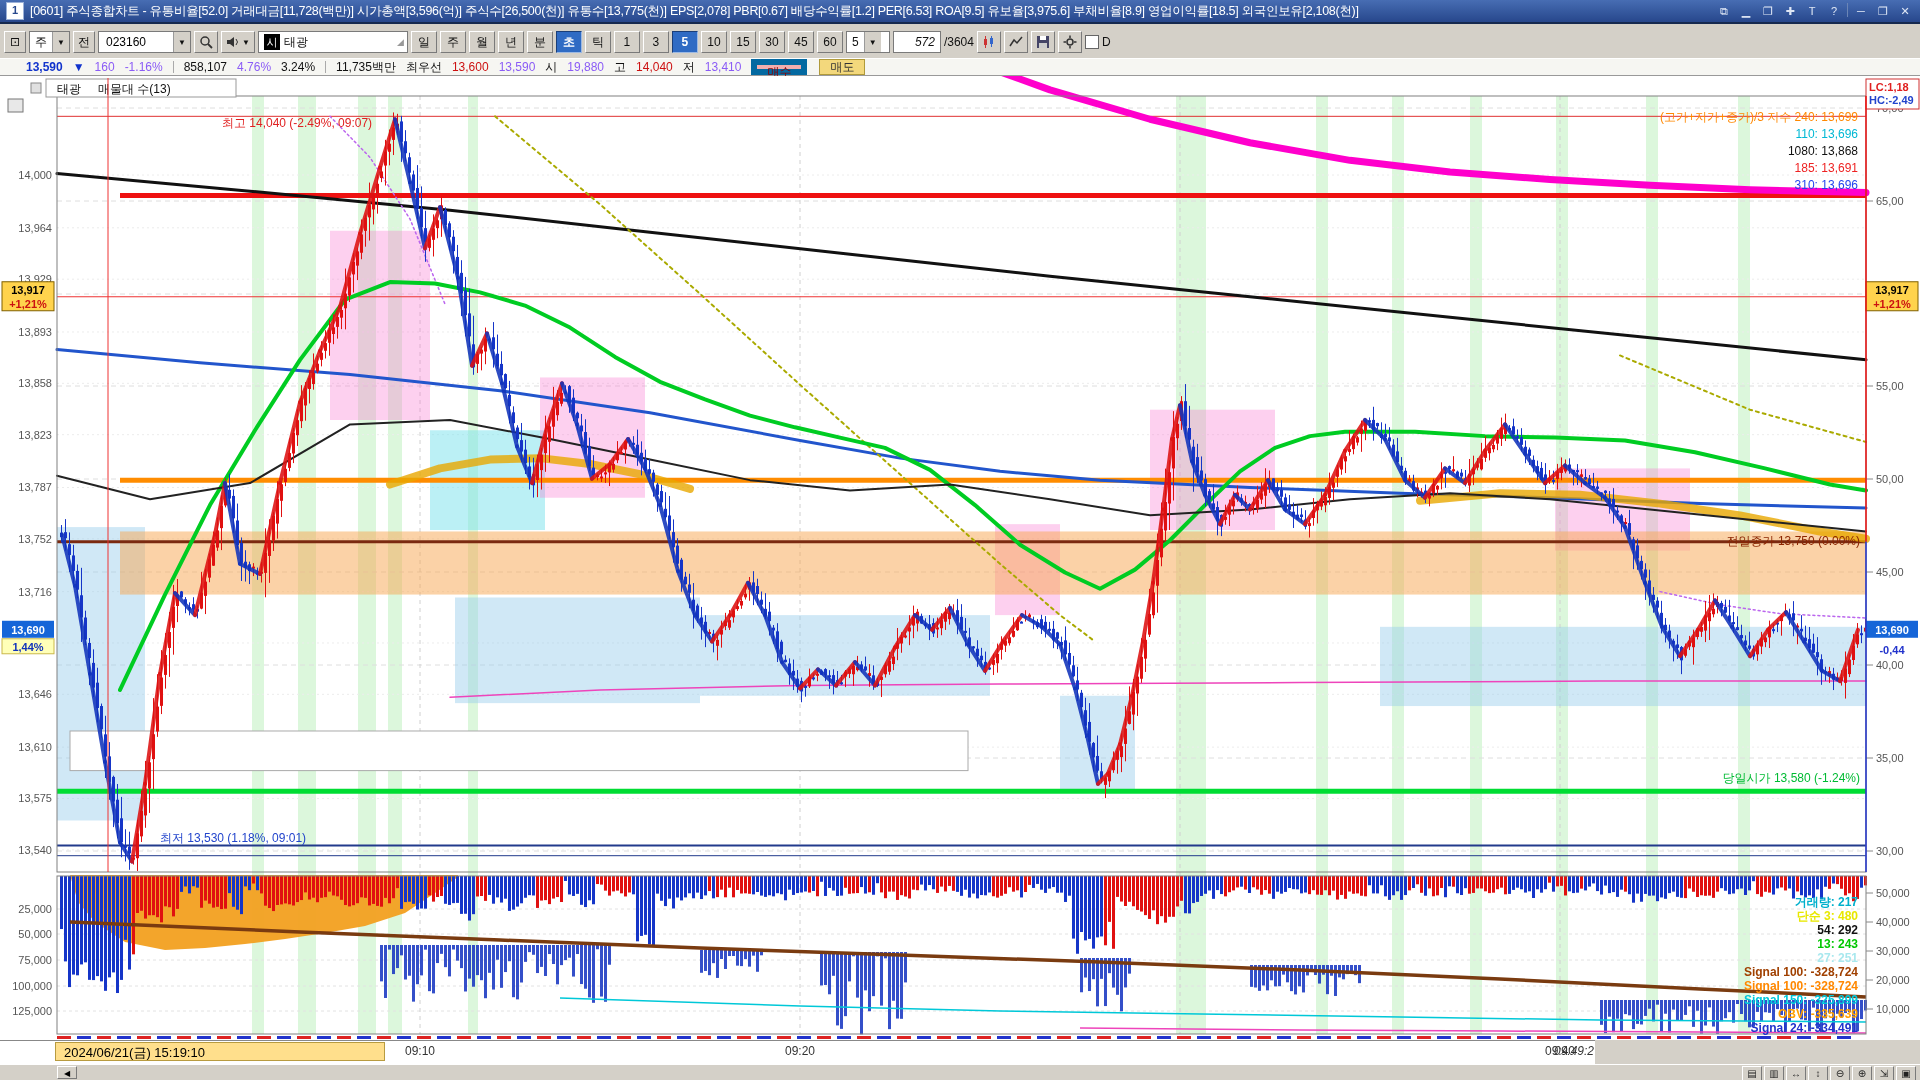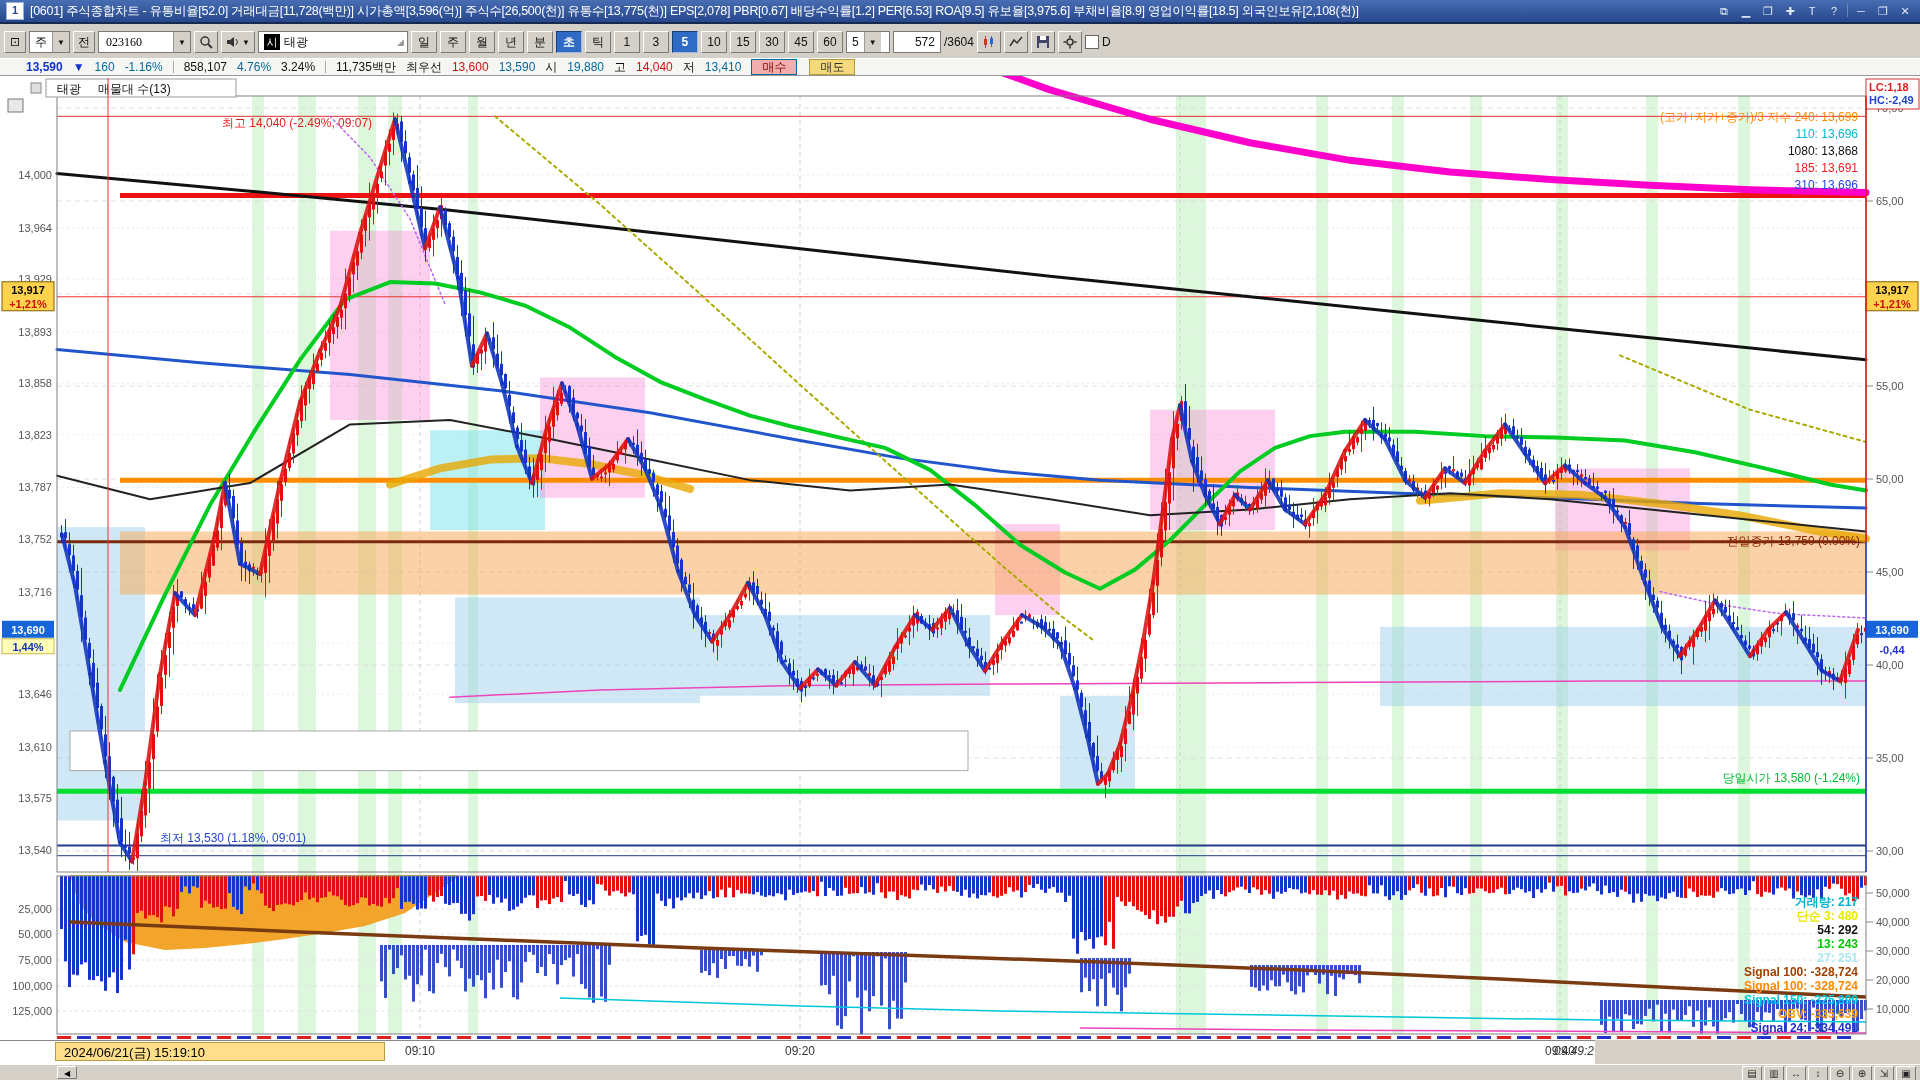--- a/index.html
+++ b/index.html
@@ -18,35 +18,35 @@
   
   .toolbar{position:absolute;left:0;top:26px;width:1920px;height:32px;background:#d4d0c8;
            display:flex;align-items:center;gap:3px;padding:0 4px;box-sizing:border-box;font-size:12px;color:#111;}
   .tbtn,.tseg{height:22px;min-width:22px;background:#d4d0c8;border:1px solid;border-color:#fff #7a7a7a #7a7a7a #fff;
         display:flex;align-items:center;justify-content:center;padding:0 4px;box-sizing:border-box;}
   .tseg{min-width:26px;}
   .tseg.sel{background:#2f6bc4;color:#fff;border-color:#1a3e78 #9db9e2 #9db9e2 #1a3e78;font-weight:bold;}
   .tcombo{height:22px;background:#fff;border:1px solid #7a7a7a;display:flex;align-items:center;padding-left:5px;box-sizing:border-box;}
   .tcombo .arrow{width:16px;height:100%;background:#d4d0c8;border-left:1px solid #9a9a9a;
                  display:flex;align-items:center;justify-content:center;font-size:8px;margin-left:5px;}
-  .code-input{width:60px;border:none;font-size:12px;font-family:Liberation Serif, serif;}
+  .code-input{width:60px;border:none;font-size:12px;}
   .badge-si{width:16px;height:16px;background:#000;color:#fff;font-size:11px;text-align:center;line-height:16px;margin-right:4px;}
   .numbox{height:22px;background:#fff;border:1px solid #7a7a7a;display:flex;align-items:center;
-          justify-content:flex-end;padding:0 5px;box-sizing:border-box;width:48px;}
+          justify-content:flex-end;padding:0 5px;box-sizing:border-box;width:48px;font-style:italic;}
   .chk{width:12px;height:12px;background:#fff;border:1px solid #666;display:inline-block;}
   .ticon svg{display:block;}
   
   .inforow{position:absolute;left:0;top:58px;width:1920px;height:18px;background:#f6f6f2;
            border-top:1px solid #fff;border-bottom:1px solid #999;display:flex;align-items:center;
            gap:10px;padding-left:26px;box-sizing:border-box;font-size:12px;color:#111;}
   .inforow .dn{color:#1133cc;font-weight:bold;}
-  .inforow .dn2{color:#0369a1;}
+  .inforow .dn2{color:#8b5cf6;}
   .inforow .up2{color:#cc1111;}
   .vsep{width:1px;height:12px;background:#aaa;}
-  .btn-buy{background:#f2aeae;border:1px solid #0369a1;color:#8a0000;font-size:12px;height:16px;line-height:14px;padding:0 10px;}
+  .btn-buy{background:#f2aeae;border:6px solid #0369a1;color:#8a0000;font-size:12px;height:16px;line-height:14px;padding:0 10px;}
   .btn-sell{background:#f3d87c;border:1px solid #b09a3a;color:#333;font-size:12px;height:16px;line-height:14px;padding:0 10px;margin-left:2px;}
   
   .chartwrap{position:absolute;left:0;top:76px;width:1920px;height:964px;background:#fff;}
   
   .timestrip{position:absolute;left:0;top:1040px;width:1595px;height:23px;background:#fff;
              border-top:1px solid #888;font-size:12px;color:#333;}
   .datebox{position:absolute;left:55px;top:1px;width:330px;height:19px;background:#ffdf8c;
            border:1px solid #b89b40;color:#000;font-size:13px;line-height:19px;padding-left:8px;box-sizing:border-box;}
   .tlabel{position:absolute;top:3px;transform:translateX(-50%);}
   .corner-time{position:absolute;right:1px;top:3px;font-style:italic;}

